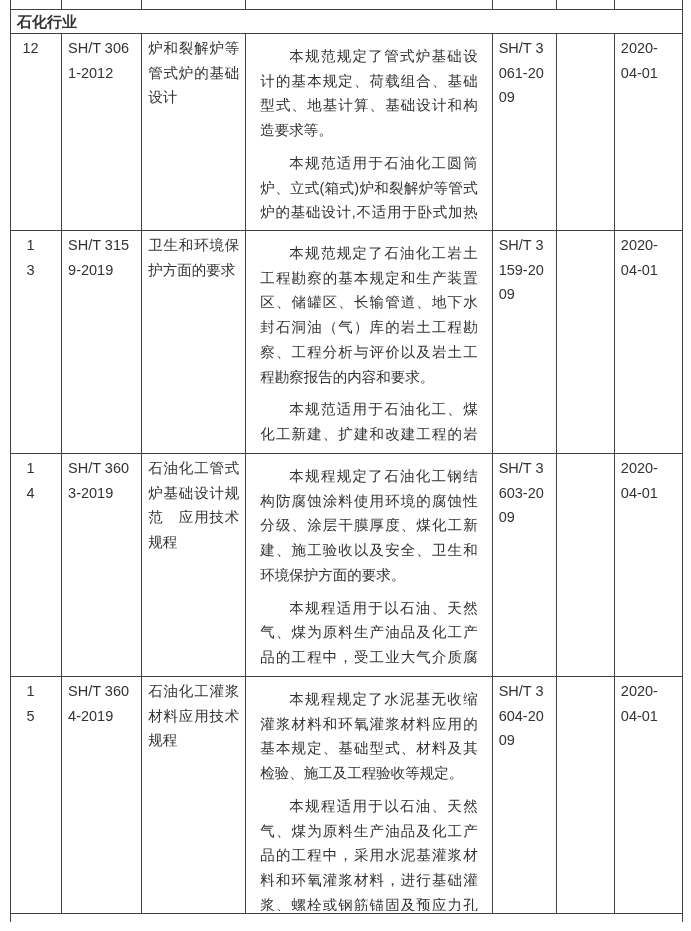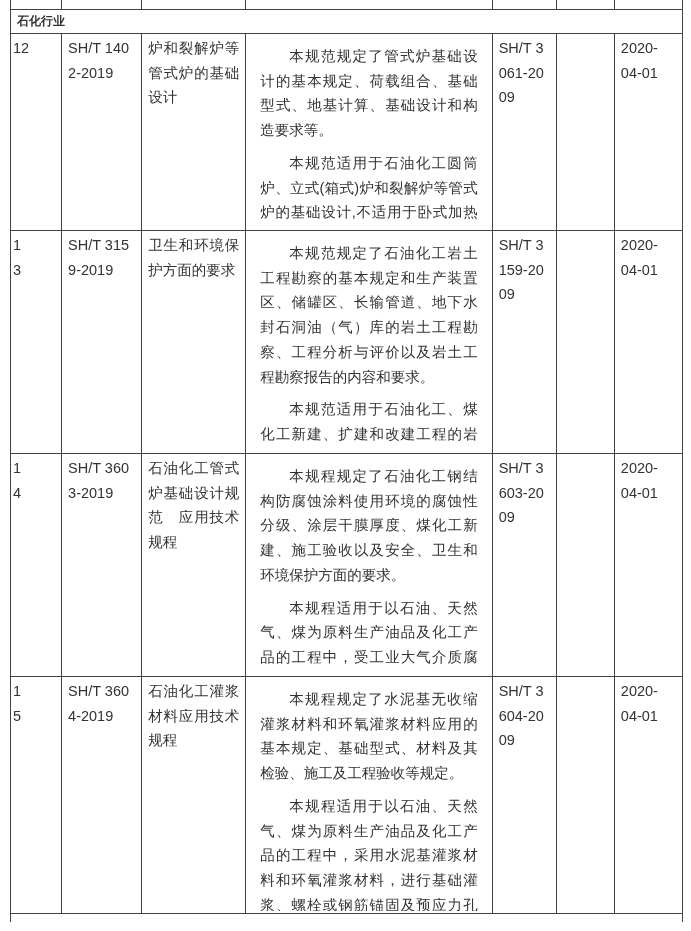--- a/index.html
+++ b/index.html
@@ -35,31 +35,32 @@
     line-height: 24.7px;
     overflow: hidden;
   }
   tr.sliver-top td {
     border-top: none;
     height: 9px;
     padding: 0;
   }
   tr.section-row td {
     font-weight: bold;
-    font-size: 12px;
+    font-size: 15px;
     height: 23px;
     line-height: 23px;
     padding: 0 6px;
   }
   tr.sliver-bottom td {
     border-bottom: none;
     height: 8px;
     padding: 0;
   }
   td.num-cell {
+    text-align: center;
     white-space: pre-line;
     padding-left: 2px;
     padding-right: 13px;
   }
   td.std-cell, td.repl-cell {
     word-break: break-all;
   }
   td.name-cell {
     text-align: justify;
   }
@@ -97,21 +98,21 @@
         <td></td>
         <td></td>
         <td></td>
       </tr>
       <tr class="section-row">
         <td colspan="7">石化行业</td>
       </tr>
 
       <tr class="data-row" style="height: 197px;">
     <td class="num-cell">12</td>
-    <td class="std-cell">SH/T 1402-2019</td>
+    <td class="std-cell">SH/T 3061-2012</td>
     <td class="name-cell">炉和裂解炉等管式炉的基础设计</td>
     <td class="desc-cell">
       <div class="descwrap" style="max-height: 192px;">
               <p>本规范规定了管式炉基础设计的基本规定、荷载组合、基础型式、地基计算、基础设计和构造要求等。</p>
               <p>本规范适用于石油化工圆筒炉、立式(箱式)炉和裂解炉等管式炉的基础设计,不适用于卧式加热炉、辅助燃烧室、尾气焚烧炉及加热炉的附加设备基础。</p>
             </div>
     </td>
     <td class="repl-cell">SH/T 3061-2009</td>
     <td class="extra-cell"></td>
     <td class="date-cell">2020-04-01</td>

